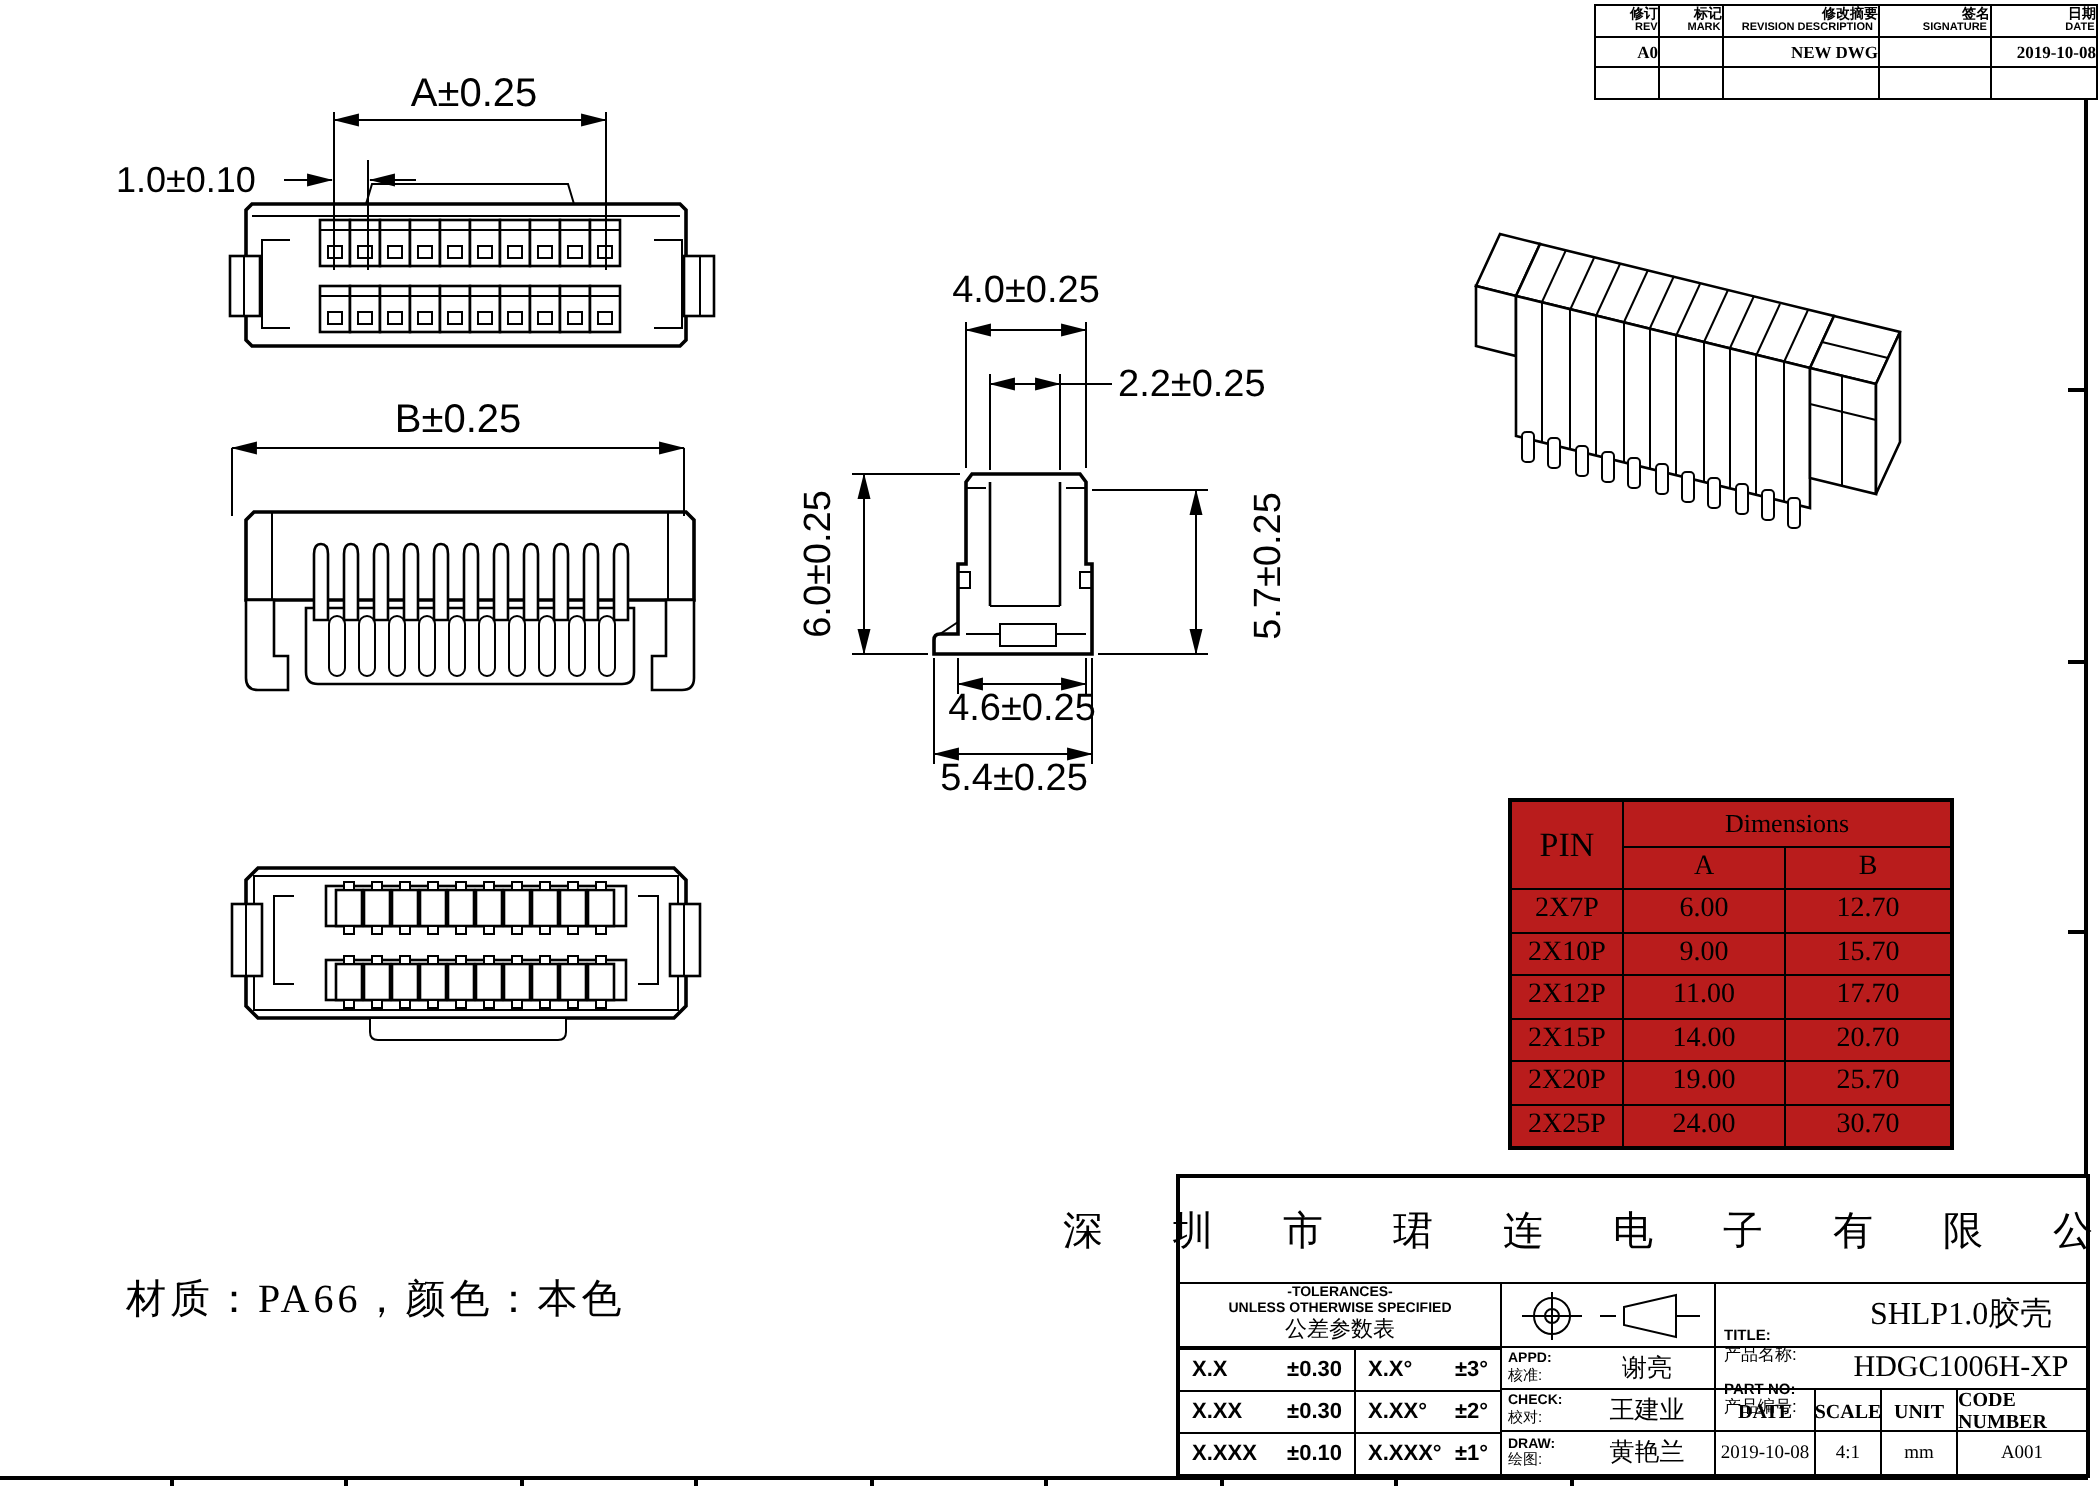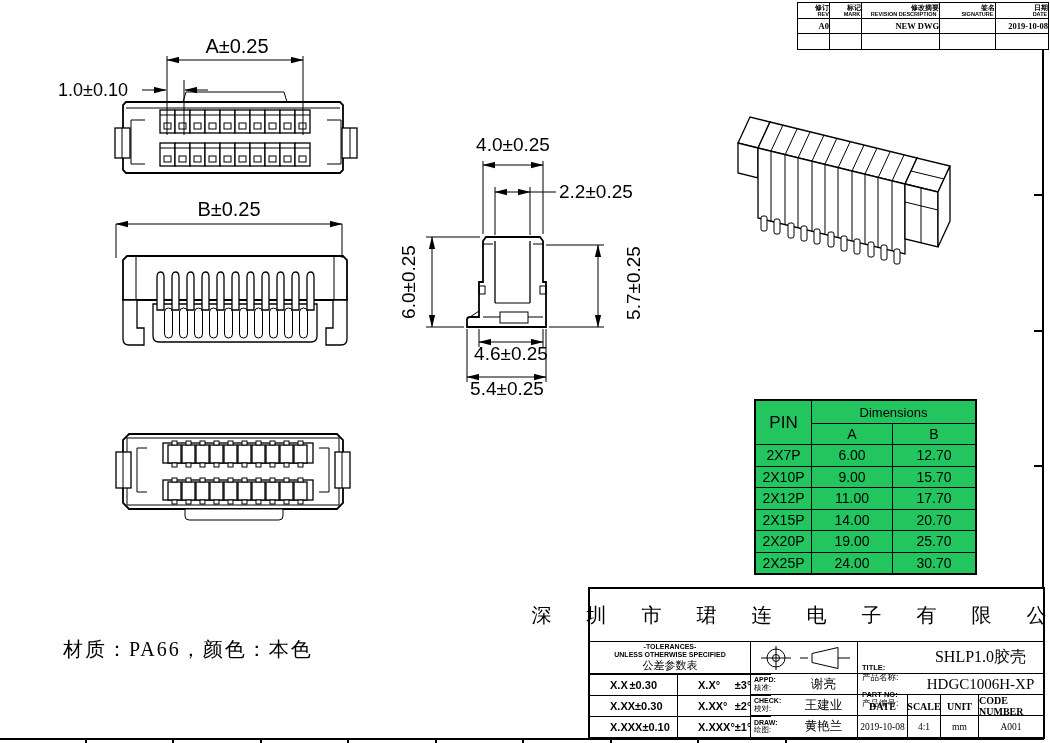--- a/index.html
+++ b/index.html
@@ -26,21 +26,21 @@
   .rt>div{border-right:1px solid #000;border-bottom:1px solid #000;display:flex;
           flex-direction:column;align-items:flex-end;justify-content:center;overflow:hidden;}
   .rt>div:nth-child(5n){border-right:none;}
   .rt>div.nb{border-bottom:none;}
   .rt .zh{font-size:7px;font-weight:bold;line-height:1.05;}
   .rt .en{font-size:6px;font-weight:bold;line-height:1.05;white-space:nowrap;transform:scale(.92);}
   .rt .val{font-size:8.5px;font-weight:bold;font-family:"Liberation Serif",serif;}
   
   .pt{position:absolute;left:754px;top:399px;width:219px;height:172px;border:2px solid #000;
       display:grid;grid-template-columns:55px 81px 1fr;grid-template-rows:22px 21px repeat(6,1fr);
-      font-family:Liberation Sans, sans-serif;background:#22c55e;}
+      font-family:Liberation Serif, serif;background:#b91c1c;}
   .pt>div{display:flex;align-items:center;justify-content:center;
           border-left:1.5px solid #000;border-top:1.5px solid #000;font-size:14px;}
   .pt>div.c1{border-left:none;}
   .pt>div.r1{border-top:none;}
   .pt .pin-head{grid-row:1/3;grid-column:1;font-size:17px;}
   .pt .dims-head{grid-column:2/4;grid-row:1;font-size:13px;}
   
   .material{position:absolute;left:63px;top:636px;font-family:"Liberation Serif",serif;
             font-size:20px;letter-spacing:2px;}
   
@@ -51,21 +51,21 @@
               letter-spacing:15px;text-indent:15px;white-space:nowrap;}
   .tb-lower{display:grid;grid-template-columns:161px 107px 1fr;height:95px;}
   .tb-col{border-right:1px solid #000;display:flex;flex-direction:column;box-sizing:border-box;}
   .tb-col:last-child{border-right:none;}
   .tol-head{height:31px;border-bottom:1px solid #000;display:flex;flex-direction:column;
             align-items:center;justify-content:center;line-height:1.15;}
   .tol-head .t1,.tol-head .t2{font-size:7px;font-weight:bold;}
   .tol-head .t3{font-size:11px;font-family:Liberation Sans, sans-serif;}
   .tol-rows{display:grid;grid-template-columns:88px 1fr;flex:1;}
   .tol-cell{border-top:1px solid #000;display:flex;justify-content:space-between;
-            align-items:center;padding:0 20px;font-size:11px;font-weight:bold;}
+            align-items:center;padding:0 6px;font-size:11px;font-weight:bold;}
   .tol-cell.lft{border-right:1px solid #000;}
   .ap-head{height:31px;border-bottom:1px solid #000;display:flex;align-items:center;justify-content:center;}
   .ap-row{height:20px;border-bottom:1px solid #000;display:flex;align-items:center;flex:0 0 auto;}
   .ap-row:last-child{border-bottom:none;flex:1;}
   .ap-lab{width:36px;display:flex;flex-direction:column;padding-left:3px;line-height:1.1;}
   .ap-lab .en{font-size:7px;font-weight:bold;}
   .ap-lab .zh{font-size:7.5px;}
   .ap-name{flex:1;text-align:center;font-family:"Liberation Serif",serif;font-size:12.5px;}
   .tp-row{display:flex;align-items:center;border-bottom:1px solid #000;box-sizing:border-box;}
   .tp-title{height:32px;}

